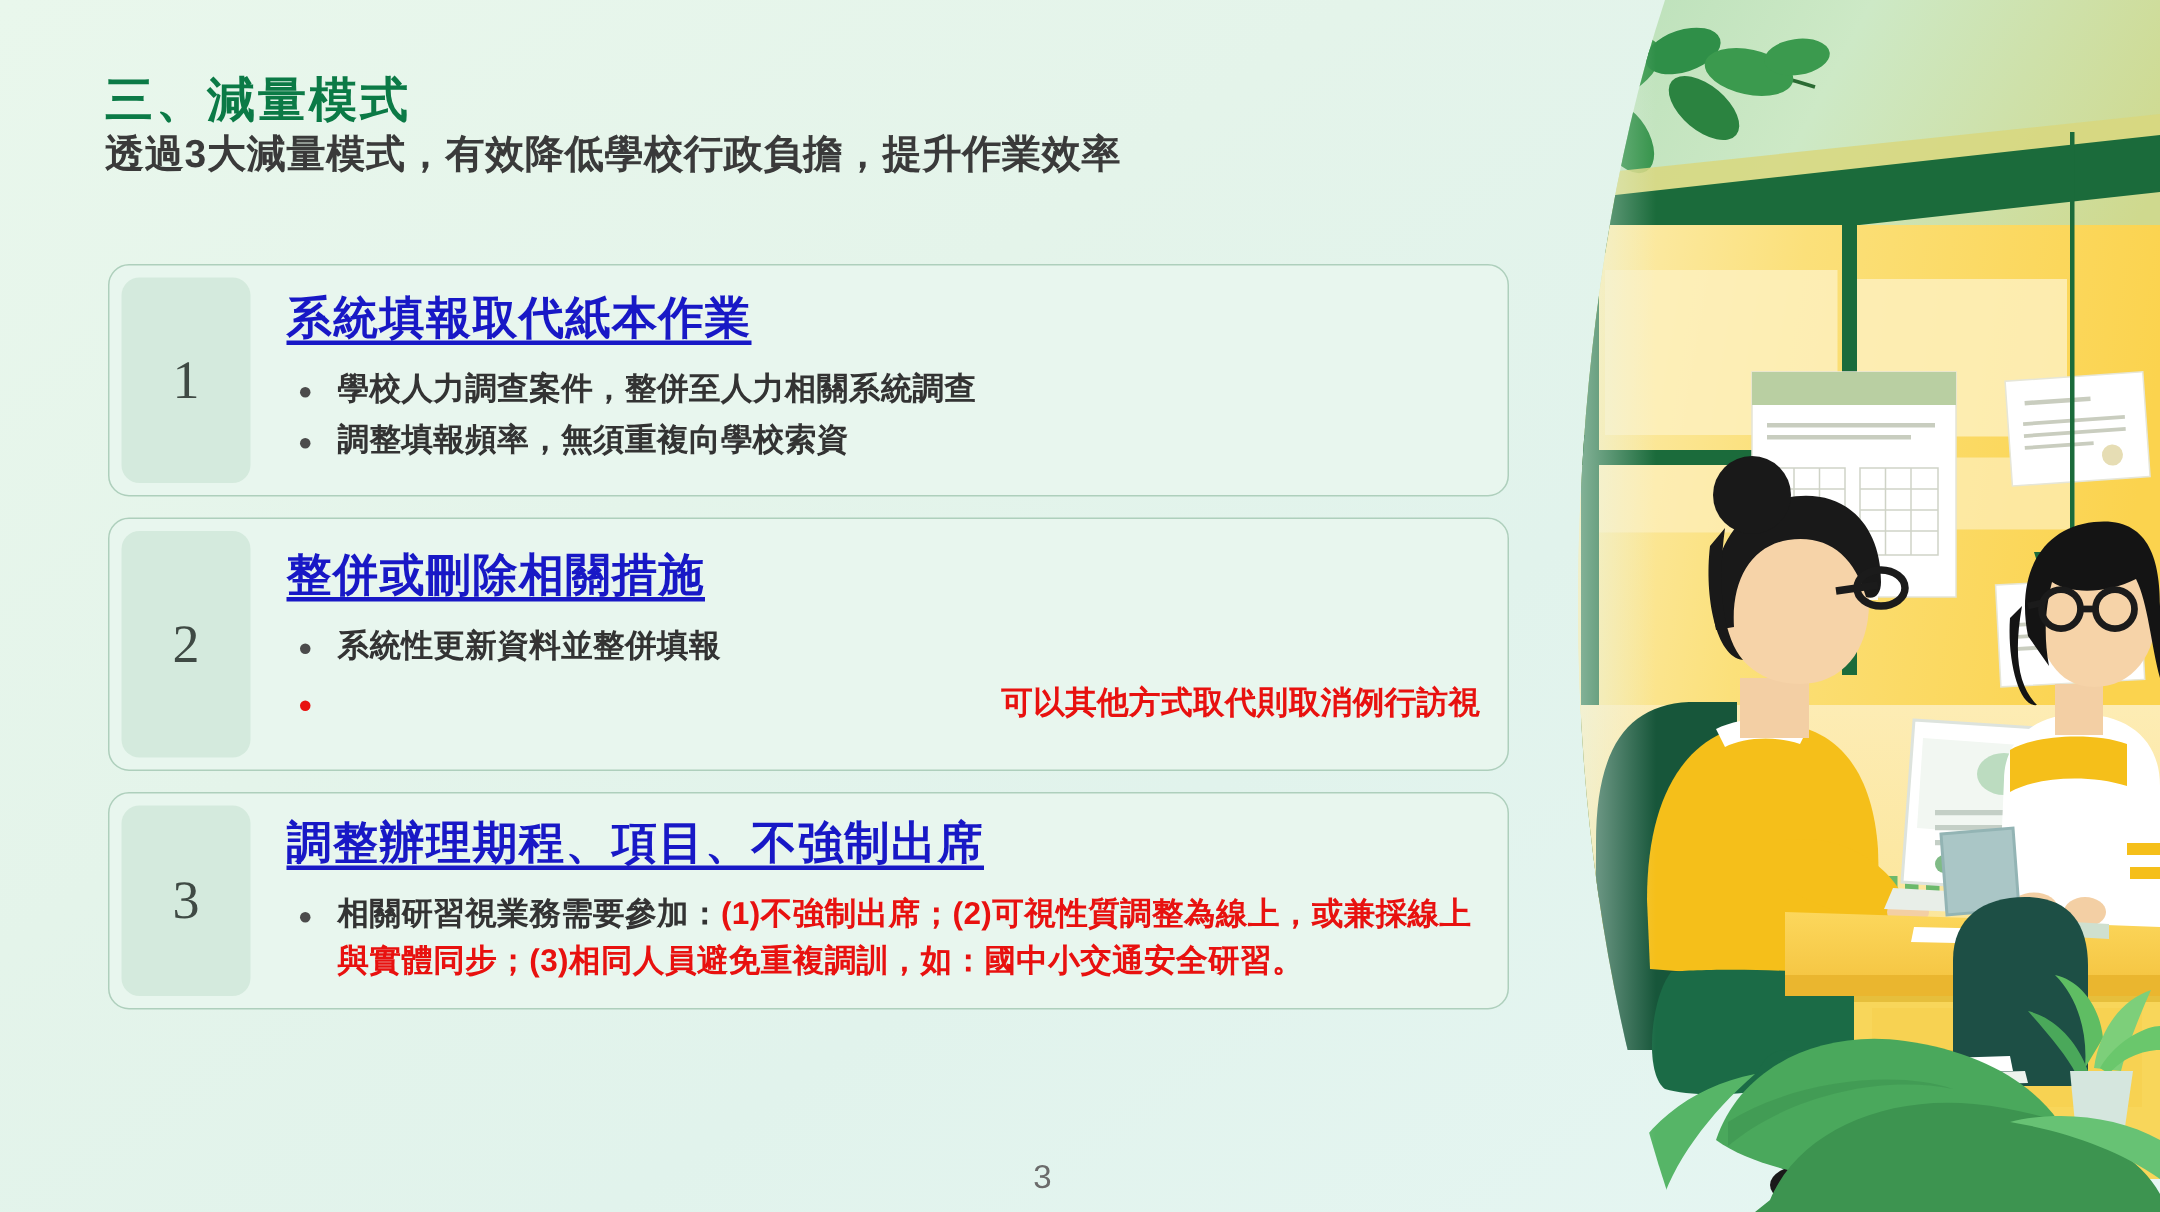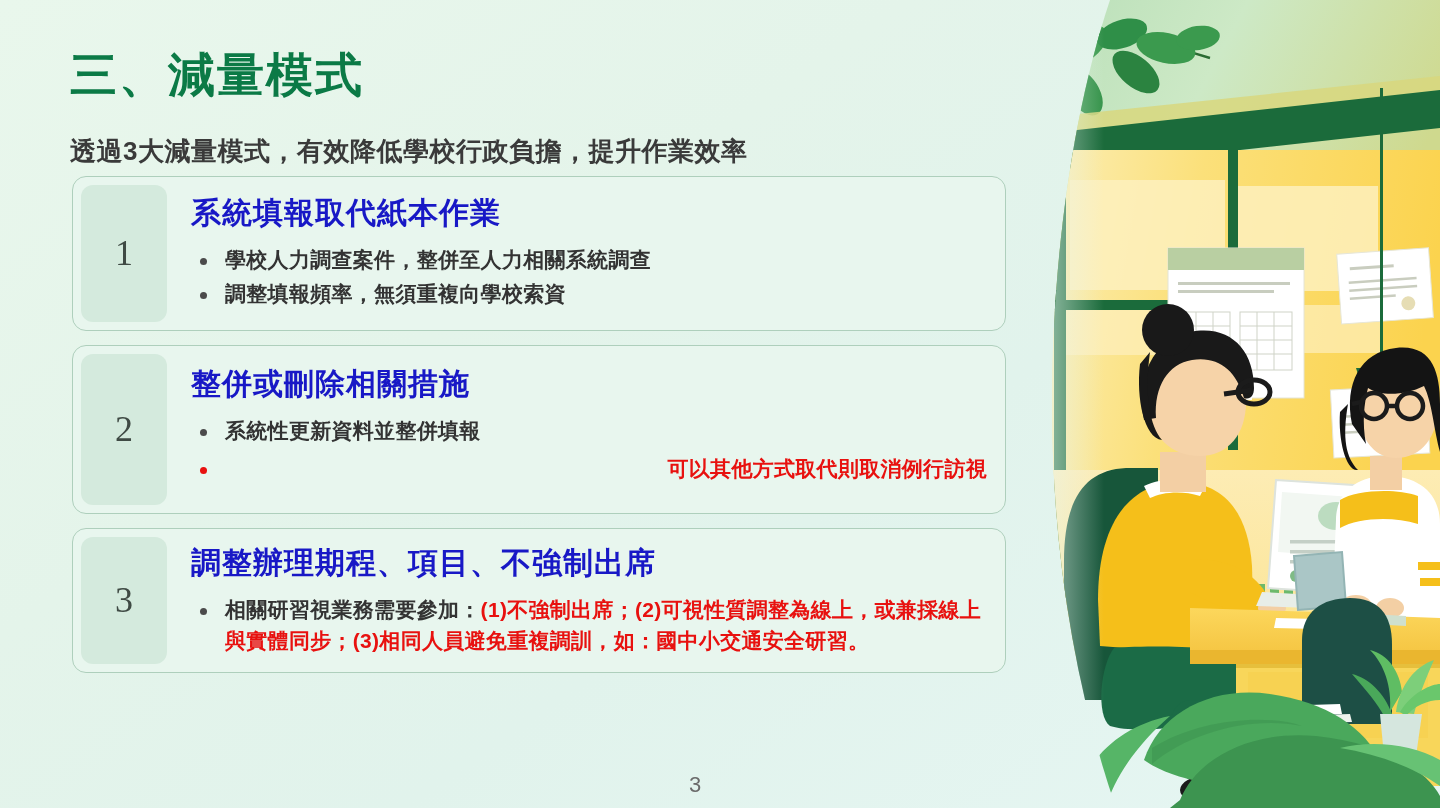--- a/index.html
+++ b/index.html
@@ -22,30 +22,30 @@
     position: relative;
     width: 1440px;
     height: 808px;
     overflow: hidden;
   }
 
   
   .header { position: absolute; left: 70px; top: 48px; width: 960px; }
 
   .slide-title {
-    font-size: 47px;
+    font-size: 32px;
     font-weight: bold;
     color: #0b7a46;
     letter-spacing: 2px;
     line-height: 1.15;
     white-space: nowrap;
   }
 
   .slide-subtitle {
-    margin-top: 32px;
+    margin-top: 0;
     font-size: 26px;
     font-weight: bold;
     color: #3a3a3a;
     letter-spacing: 0.5px;
     white-space: nowrap;
   }
 
   
   .cards {
     position: absolute;
@@ -82,20 +82,21 @@
 
   .card-body {
     flex: 1 1 auto;
     padding: 14px 18px 16px 24px;
   }
 
   .card-heading {
     font-size: 30px;
     font-weight: bold;
     color: #1818c6;
+    text-decoration: underline;
     text-underline-offset: 5px;
     text-decoration-thickness: 2.5px;
     letter-spacing: 1px;
     line-height: 1.3;
     display: inline-block;
   }
 
   .bullets { list-style: none; margin-top: 12px; }
 
   .bullets li {

